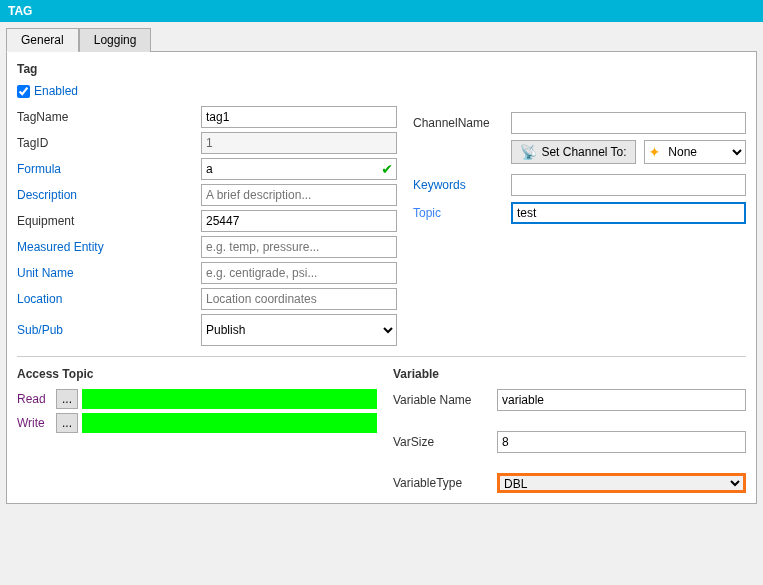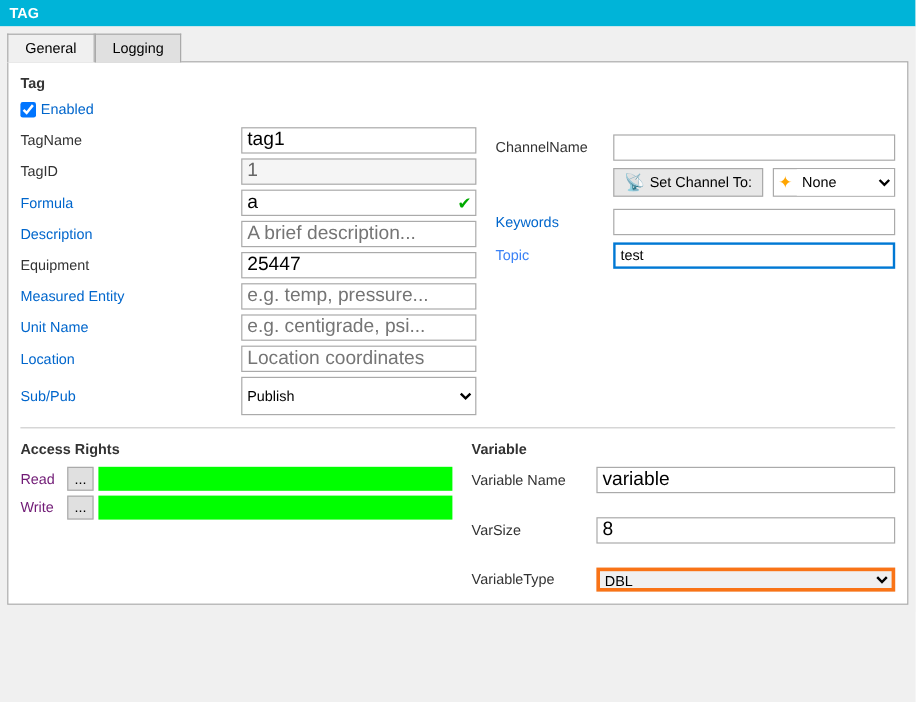--- a/index.html
+++ b/index.html
@@ -73,21 +73,21 @@
 
     .form-label.black {
       color: #333;
     }
 
     input[type="text"], input[type="number"] {
       width: 100%;
       height: 22px;
       border: 1px solid #aaa;
       padding: 2px 4px;
-      font-size: 16px;
+      font-size: 12px;
       background: white;
     }
 
     input.blue-border {
       border: 1px solid #0078d4;
     }
 
     input.readonly {
       background: #f5f5f5;
       color: #666;
@@ -327,21 +327,21 @@
           </div>
         </div>
       </div>
     </div>
 
     <div class="section-divider"></div>
 
     <div class="bottom-section">
 
       <div class="access-rights">
-        <div class="section-label">Access Rights</div>
+        <div class="section-label">Access Topic</div>
 
         <div class="access-row">
           <span class="access-label">Read</span>
           <button class="access-btn">
             <span>...</span>
           </button>
           <div class="access-bar"></div>
         </div>
 
         <div class="access-row">

